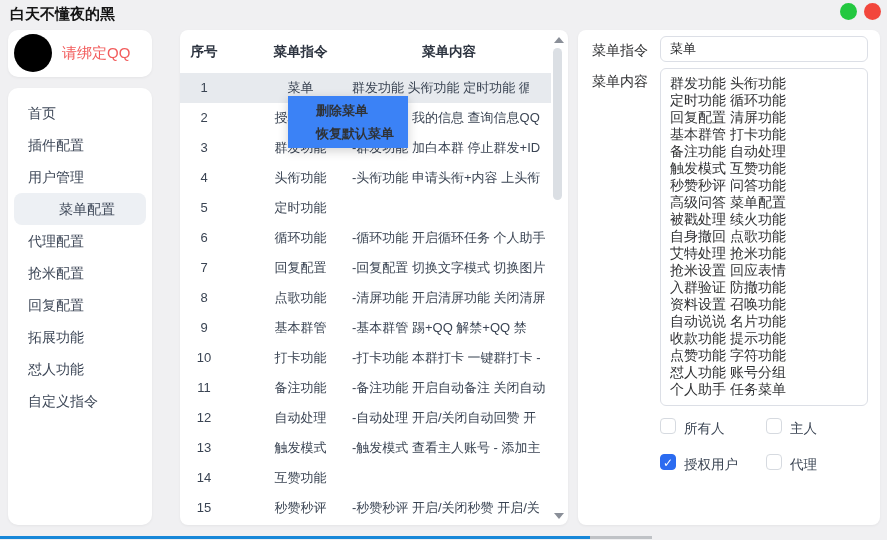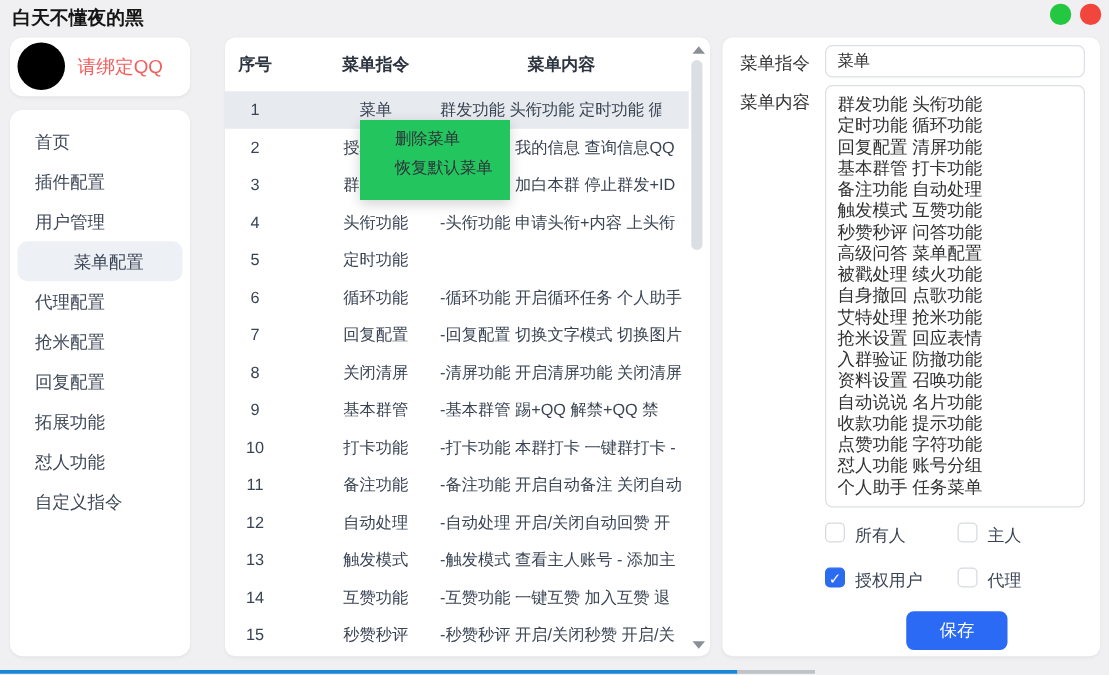--- a/index.html
+++ b/index.html
@@ -37,22 +37,22 @@
            white-space:nowrap; overflow:hidden; }
 
   .vscroll { position:absolute; left:371px; top:0; width:16px; height:495px; }
   .arrow-up, .arrow-down { position:absolute; left:3px; width:0; height:0;
            border-left:5px solid transparent; border-right:5px solid transparent; }
   .arrow-up   { top:7px;  border-bottom:6px solid #8a8f98; }
   .arrow-down { top:483px; border-top:6px solid #8a8f98; }
   .thumb { position:absolute; left:2px; top:18px; width:9px; height:152px; border-radius:5px; background:#dbdfe4; }
 
   
-  .ctx-menu { position:absolute; left:288px; top:96px; width:120px; height:64px; background:#22c55e;
-              box-shadow:0 3px 10px rgba(0,0,0,0.18); z-index:20; padding-top:3px; }
+  .ctx-menu { position:absolute; left:288px; top:96px; width:120px; height:52px; background:#3b82f6;
+              box-shadow:0 3px 10px rgba(0,0,0,0.18); z-index:20; padding-top:3px;font-weight:bold; }
   .ctx-item { height:23px; line-height:23px; padding-left:28px; font-size:13px; color:#2f3339; cursor:pointer; }
 
   
   .right-card { left:578px; top:30px; width:302px; height:495px; border-radius:8px; }
   .fld-label { position:absolute; font-size:14px; color:#303133; }
   .lbl-cmd { left:14px; top:12px; }
   .lbl-content { left:14px; top:43px; }
   .cmd-input { position:absolute; left:82px; top:6px; width:208px; height:26px; border:1px solid #dcdfe6;
                border-radius:6px; font-size:13px; color:#303133; padding:0 9px; outline:none;
                font-family:"Liberation Sans","DejaVu Sans",sans-serif; background:#fff; }
@@ -135,21 +135,21 @@
     <span class="c-cmd">循环功能</span>
     <span class="c-ct">-循环功能 开启循环任务 个人助手</span>
   </div>
   <div class="trow" style="top:223px;">
     <span class="c-no">7</span>
     <span class="c-cmd">回复配置</span>
     <span class="c-ct">-回复配置 切换文字模式 切换图片</span>
   </div>
   <div class="trow" style="top:253px;">
     <span class="c-no">8</span>
-    <span class="c-cmd">关闭清屏</span>
+    <span class="c-cmd">点歌功能</span>
     <span class="c-ct">-清屏功能 开启清屏功能 关闭清屏</span>
   </div>
   <div class="trow" style="top:283px;">
     <span class="c-no">9</span>
     <span class="c-cmd">基本群管</span>
     <span class="c-ct">-基本群管 踢+QQ 解禁+QQ 禁</span>
   </div>
   <div class="trow" style="top:313px;">
     <span class="c-no">10</span>
     <span class="c-cmd">打卡功能</span>
@@ -166,21 +166,20 @@
     <span class="c-ct">-自动处理 开启/关闭自动回赞 开</span>
   </div>
   <div class="trow" style="top:403px;">
     <span class="c-no">13</span>
     <span class="c-cmd">触发模式</span>
     <span class="c-ct">-触发模式 查看主人账号 - 添加主</span>
   </div>
   <div class="trow" style="top:433px;">
     <span class="c-no">14</span>
     <span class="c-cmd">互赞功能</span>
-    <span class="c-ct">-互赞功能 一键互赞 加入互赞 退</span>
   </div>
   <div class="trow" style="top:463px;">
     <span class="c-no">15</span>
     <span class="c-cmd">秒赞秒评</span>
     <span class="c-ct">-秒赞秒评 开启/关闭秒赞 开启/关</span>
   </div>
 
   <div class="vscroll">
     <div class="arrow-up"></div>
     <div class="thumb"></div>
@@ -221,17 +220,16 @@
   <div class="checkbox" style="left:82px; top:388px;"></div>
   <div class="cb-label" style="left:106px; top:390px;">所有人</div>
   <div class="checkbox" style="left:188px; top:388px;"></div>
   <div class="cb-label" style="left:212px; top:390px;">主人</div>
 
   <div class="checkbox checked" style="left:82px; top:424px;">✓</div>
   <div class="cb-label" style="left:106px; top:426px;">授权用户</div>
   <div class="checkbox" style="left:188px; top:424px;"></div>
   <div class="cb-label" style="left:212px; top:426px;">代理</div>
 
-  <button class="save-btn">保存</button>
 </div>
 
 <div class="bottom-blue"></div>
 <div class="bottom-gray"></div>
 
 </body></html>

